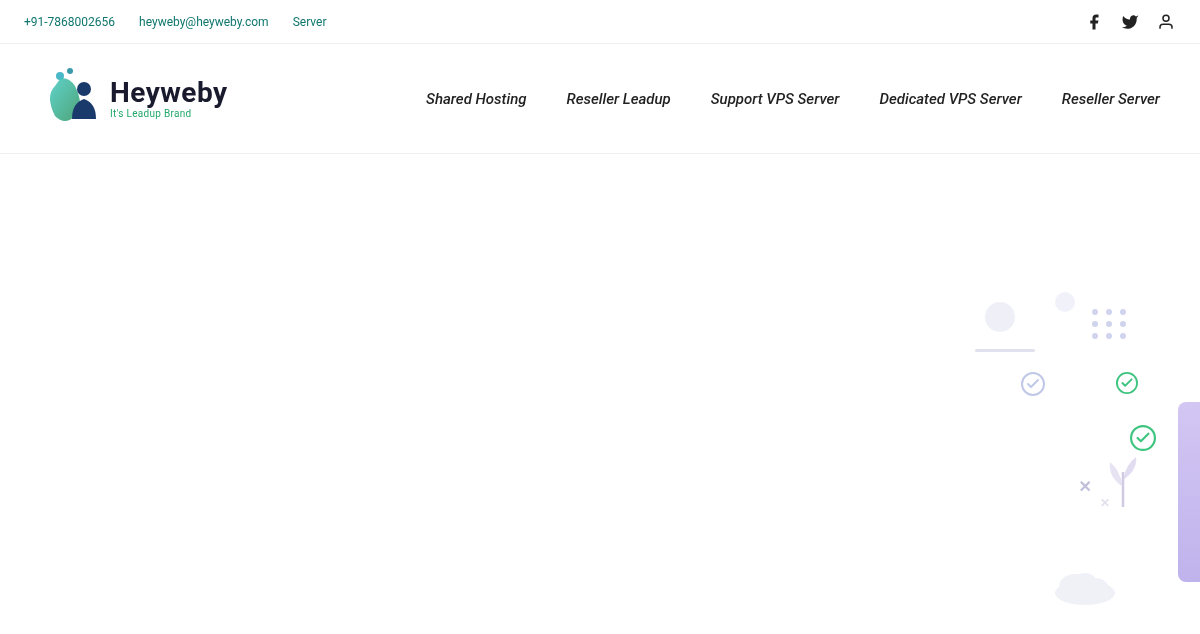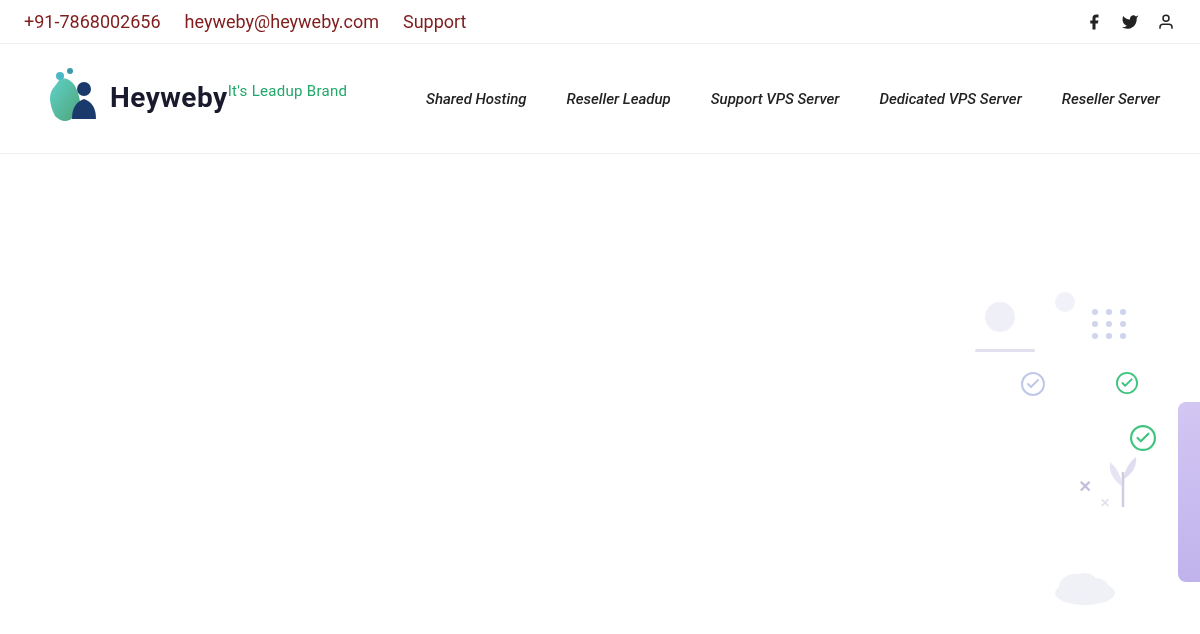--- a/index.html
+++ b/index.html
@@ -28,22 +28,22 @@
       height: 44px;
     }
 
     .top-bar-left {
       display: flex;
       align-items: center;
       gap: 24px;
     }
 
     .top-bar-item {
-      font-size: 18px;
-      color: #7f1d1d;
+      font-size: 12px;
+      color: #0f766e;
     }
 
     .top-bar-right {
       display: flex;
       align-items: center;
       gap: 16px;
     }
 
     .top-bar-icon {
       width: 20px;
@@ -72,33 +72,33 @@
     }
 
     .logo-icon {
       width: 70px;
       height: 75px;
       position: relative;
     }
 
     .logo-text-area {
       display: flex;
-      flex-direction: row;
+      flex-direction: column;
       line-height: 1.1;
     }
 
     .logo-name {
       font-size: 28px;
       font-weight: 700;
       color: #1a1a2e;
       letter-spacing: 0.5px;
     }
 
     .logo-tagline {
-      font-size: 15px;
+      font-size: 10px;
       color: #22a86b;
       letter-spacing: 0.3px;
     }
 
     .nav-links {
       display: flex;
       gap: 40px;
       font-style: italic;
     }
 
@@ -215,21 +215,21 @@
       font-weight: bold;
     }
   </style>
 </head>
 <body>
 
 <div class="top-bar">
   <div class="top-bar-left">
     <span class="top-bar-item">+91-7868002656</span>
     <span class="top-bar-item">heyweby@heyweby.com</span>
-    <span class="top-bar-item">Support</span>
+    <span class="top-bar-item">Server</span>
   </div>
   <div class="top-bar-right">
 
     <span class="top-bar-icon">
       <svg width="18" height="18" viewBox="0 0 24 24" fill="#222" xmlns="http://www.w3.org/2000/svg">
         <path d="M18 2h-3a5 5 0 0 0-5 5v3H7v4h3v8h4v-8h3l1-4h-4V7a1 1 0 0 1 1-1h3z"></path>
       </svg>
     </span>
 
     <span class="top-bar-icon">

